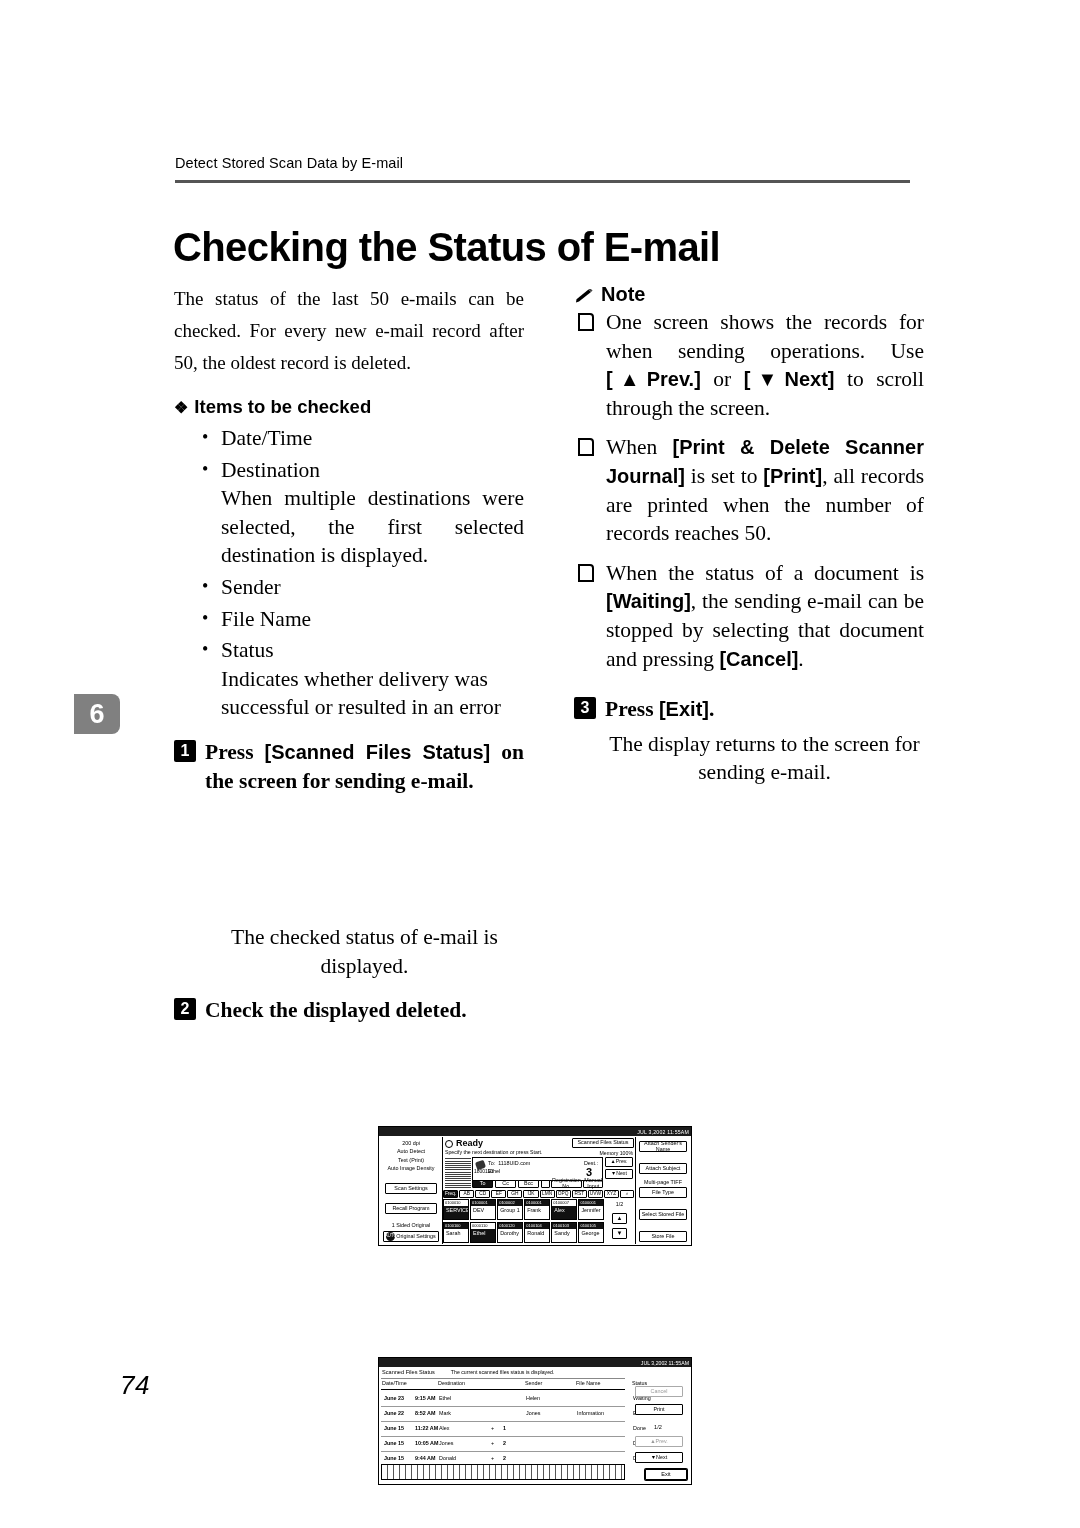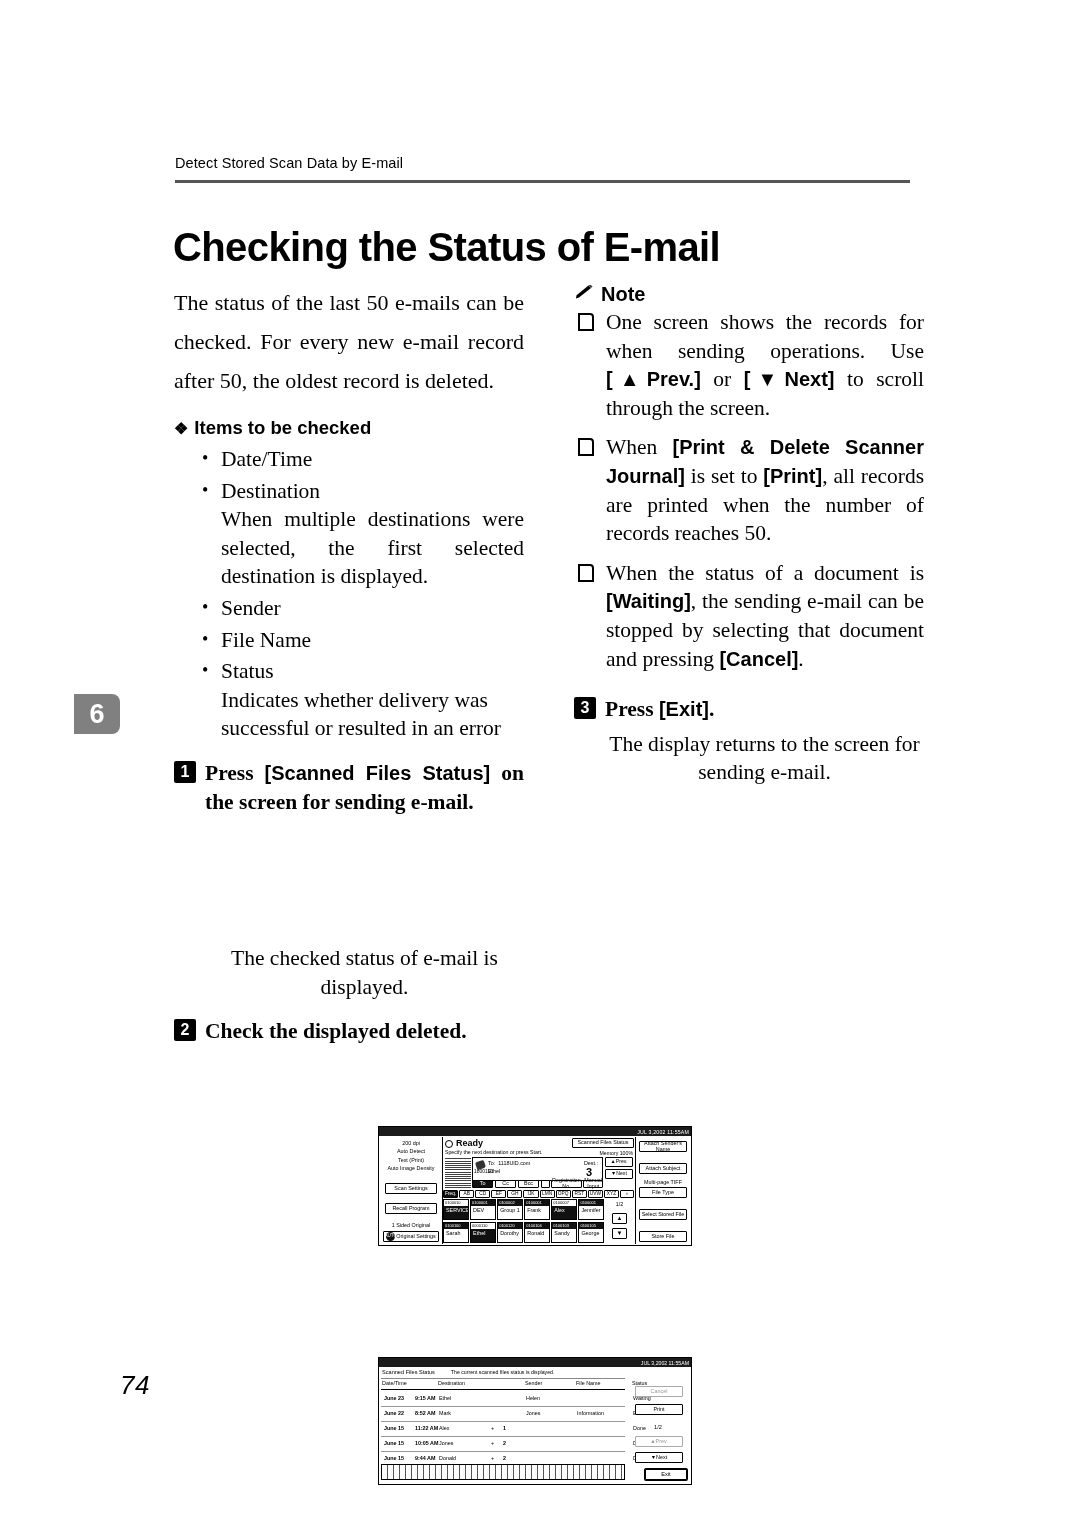--- a/index.html
+++ b/index.html
@@ -19,21 +19,21 @@
   
   #page-title{position:absolute;left:173px;top:198px;width:740px;font-family:"Liberation Sans",sans-serif;
     font-weight:bold;font-size:40px;letter-spacing:-0.6px;}
 
   
   .col{position:absolute;top:283px;width:350px;}
   #col-left{left:174px;}
   #col-right{left:574px;}
 
   p,div.tx{margin:0;}
-  .body-txt{font-size:22px;line-height:39px;text-align:justify;}
+  .body-txt{font-size:19px;line-height:32px;text-align:justify;}
 
   .diamond-head{font-family:"Liberation Sans",sans-serif;font-weight:bold;font-size:18.5px;
     margin-top:17px;margin-bottom:6px;}
   .diamond-head .gl{font-size:16px;margin-right:6px;}
 
   ul.bullets{list-style:none;margin:0;padding:0;}
   ul.bullets>li{position:relative;padding-left:47px;margin-bottom:3px;font-size:21.5px;line-height:28.6px;}
   ul.bullets>li:before{content:"\2022";position:absolute;left:28px;top:-1px;font-size:18px;}
   ul.bullets .sub{display:block;text-align:justify;}
   ul.bullets .sub.nj{text-align:left;}
@@ -44,21 +44,21 @@
     font-family:"Liberation Sans",sans-serif;font-weight:bold;font-size:16px;
     display:flex;align-items:center;justify-content:center;border-radius:2px;}
   .step .stxt{font-family:"Liberation Serif",serif;font-weight:bold;font-size:21.5px;line-height:28.6px;
     text-align:justify;}
   .step .stxt .ui{font-family:"Liberation Sans",sans-serif;font-weight:bold;font-size:20px;}
   .step-body{font-size:21.5px;line-height:28.6px;margin-left:31px;margin-top:6px;text-align:justify;}
   .step-body.nj{text-align:center;}
 
   
   .note-head{font-family:"Liberation Sans",sans-serif;font-weight:bold;font-size:20px;margin-bottom:2px;
-    display:flex;gap:7px;}
+    display:flex;align-items:center;gap:7px;}
   .pencil{display:inline-block;width:20px;height:16px;}
   ul.notes{list-style:none;margin:0;padding:0;}
   ul.notes>li{position:relative;padding-left:32px;margin-bottom:11px;font-size:21.5px;line-height:28.6px;
     text-align:justify;}
   ul.notes>li .sqbox{position:absolute;left:4px;top:5px;width:12px;height:14px;border:2px solid #000;
     border-radius:0 4px 0 0;}
   .ui{font-family:"Liberation Sans",sans-serif;font-weight:bold;font-size:20px;}
 
   
   #page-number{position:absolute;left:120px;top:1370px;font-family:"Liberation Sans",sans-serif;

